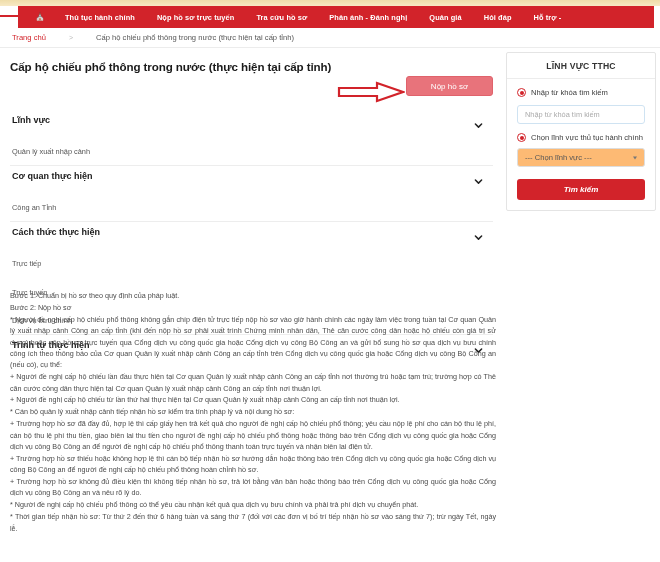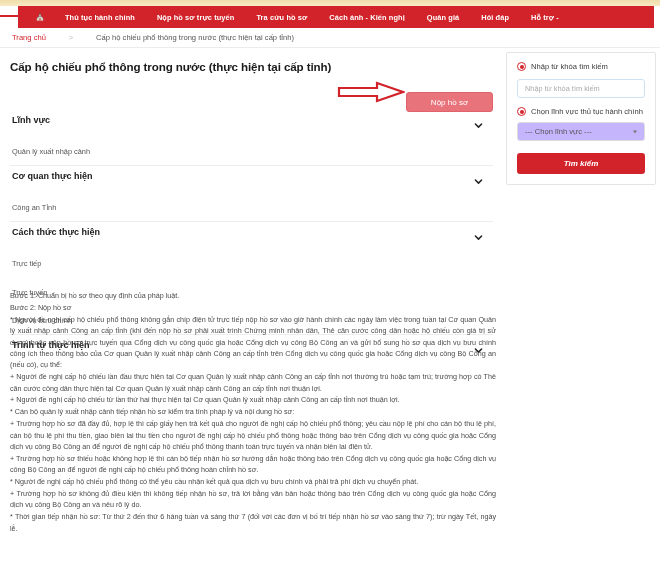--- a/index.html
+++ b/index.html
@@ -100,21 +100,21 @@
   
   .arrow-annot {
     position: absolute;
     top: 81px; left: 337px;
     width: 68px; height: 22px;
   }
 
   
   .submit-btn {
     position: absolute;
-    top: 92px; left: 406px;
+    top: 76px; left: 406px;
     width: 87px; height: 20px;
     background: #e8737b;
     border: 1px solid #e0626b;
     border-radius: 3px;
     color: #ffffff;
     font-size: 8px;
     display: flex;
     align-items: center;
     justify-content: center;
     cursor: pointer;
@@ -224,21 +224,21 @@
     font-family: "Liberation Sans", sans-serif;
     background: #fff;
     outline: none;
   }
   .sb-input::placeholder { color: #aaaaaa; }
   .sb-select {
     position: relative;
     width: 100%; height: 19px;
     border: 1px solid #dddddd;
     border-radius: 3px;
-    background: #c4b5fd;
+    background: #fdba74;
     display: flex;
     align-items: center;
     padding: 0 7px;
     margin-bottom: 11px;
     cursor: pointer;
   }
   .sb-select-text { font-size: 7.6px; color: #555555; }
   .sb-caret {
     position: absolute;
     right: 7px; top: 50%;
@@ -268,21 +268,21 @@
 
   <div class="top-strip">
     <div class="top-strip-inner"></div>
   </div>
 
   <div class="navbar">
     <span class="nav-home">⛪</span>
     <span class="nav-item">Thủ tục hành chính</span>
     <span class="nav-item">Nộp hồ sơ trực tuyến</span>
     <span class="nav-item">Tra cứu hồ sơ</span>
-    <span class="nav-item">Cách ánh - Kiến nghị</span>
+    <span class="nav-item">Phản ánh - Đánh nghị</span>
     <span class="nav-item">Quản giá</span>
     <span class="nav-item">Hỏi đáp</span>
     <span class="nav-item"><span>Hỗ trợ</span> <span>-</span></span>
   </div>
 
   <div class="breadcrumb">
     <span class="bc-home">Trang chủ</span>
     <span class="bc-sep">&gt;</span>
     <span class="bc-current">Cấp hộ chiếu phổ thông trong nước (thực hiện tại cấp tỉnh)</span>
   </div>
@@ -359,26 +359,27 @@
 
   <div class="proc">
     <p>Bước 1: Chuẩn bị hồ sơ theo quy định của pháp luật.</p>
     <p>Bước 2: Nộp hồ sơ</p>
     <p>* Người đề nghị cấp hộ chiếu phổ thông không gắn chíp điện tử trực tiếp nộp hồ sơ vào giờ hành chính các ngày làm việc trong tuần tại Cơ quan Quản lý xuất nhập cảnh Công an cấp tỉnh (khi đến nộp hồ sơ phải xuất trình Chứng minh nhân dân, Thẻ căn cước công dân hoặc hộ chiếu còn giá trị sử dụng) hoặc nộp hồ sơ trực tuyến qua Cổng dịch vụ công quốc gia hoặc Cổng dịch vụ công Bộ Công an và gửi bổ sung hồ sơ qua dịch vụ bưu chính công ích theo thông báo của Cơ quan Quản lý xuất nhập cảnh Công an cấp tỉnh trên Cổng dịch vụ công quốc gia hoặc Cổng dịch vụ công Bộ Công an (nếu có), cụ thể:</p>
     <p>+ Người đề nghị cấp hộ chiếu lần đầu thực hiện tại Cơ quan Quản lý xuất nhập cảnh Công an cấp tỉnh nơi thường trú hoặc tạm trú; trường hợp có Thẻ căn cước công dân thực hiện tại Cơ quan Quản lý xuất nhập cảnh Công an cấp tỉnh nơi thuận lợi.</p>
     <p>+ Người đề nghị cấp hộ chiếu từ lần thứ hai thực hiện tại Cơ quan Quản lý xuất nhập cảnh Công an cấp tỉnh nơi thuận lợi.</p>
     <p>* Cán bộ quản lý xuất nhập cảnh tiếp nhận hồ sơ kiểm tra tính pháp lý và nội dung hồ sơ:</p>
     <p>+ Trường hợp hồ sơ đã đầy đủ, hợp lệ thì cấp giấy hẹn trả kết quả cho người đề nghị cấp hộ chiếu phổ thông; yêu cầu nộp lệ phí cho cán bộ thu lệ phí, cán bộ thu lệ phí thu tiền, giao biên lai thu tiền cho người đề nghị cấp hộ chiếu phổ thông hoặc thông báo trên Cổng dịch vụ công quốc gia hoặc Cổng dịch vụ công Bộ Công an để người đề nghị cấp hộ chiếu phổ thông thanh toán trực tuyến và nhận biên lai điện tử.</p>
     <p>+ Trường hợp hồ sơ thiếu hoặc không hợp lệ thì cán bộ tiếp nhận hồ sơ hướng dẫn hoặc thông báo trên Cổng dịch vụ công quốc gia hoặc Cổng dịch vụ công Bộ Công an để người đề nghị cấp hộ chiếu phổ thông hoàn chỉnh hồ sơ.</p>
+    <p>+ Trường hợp hồ sơ không đủ điều kiện thì không tiếp nhận hồ sơ, trả lời bằng văn bản hoặc thông báo trên Cổng dịch vụ công quốc gia hoặc Cổng dịch vụ công Bộ Công an và nêu rõ lý do.</p>
     <p>* Người đề nghị cấp hộ chiếu phổ thông có thể yêu cầu nhận kết quả qua dịch vụ bưu chính và phải trả phí dịch vụ chuyển phát.</p>
-    <p>+ Trường hợp hồ sơ không đủ điều kiện thì không tiếp nhận hồ sơ, trả lời bằng văn bản hoặc thông báo trên Cổng dịch vụ công quốc gia hoặc Cổng dịch vụ công Bộ Công an và nêu rõ lý do.</p>
     <p>* Thời gian tiếp nhận hồ sơ: Từ thứ 2 đến thứ 6 hàng tuần và sáng thứ 7 (đối với các đơn vị bố trí tiếp nhận hồ sơ vào sáng thứ 7); trừ ngày Tết, ngày lễ.</p>
   </div>
 
   <div class="sidebar">
+    <div class="sb-head">LĨNH VỰC TTHC</div>
     <div class="sb-body">
 
       <div class="radio-row">
         <span class="radio"></span>
         <span class="radio-label">Nhập từ khóa tìm kiếm</span>
       </div>
 
       <input class="sb-input" type="text" placeholder="Nhập từ khóa tìm kiếm" style="">
 
       <div class="radio-row">

